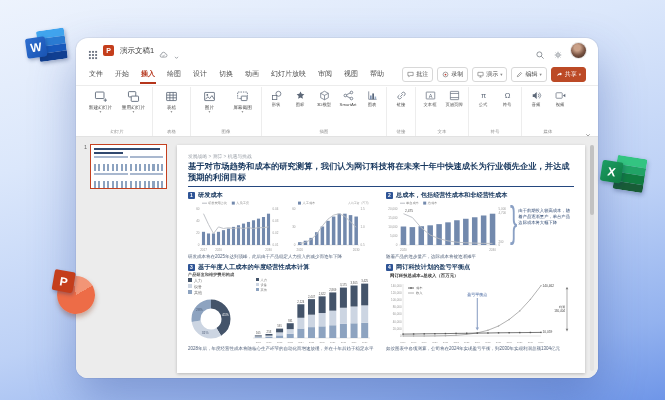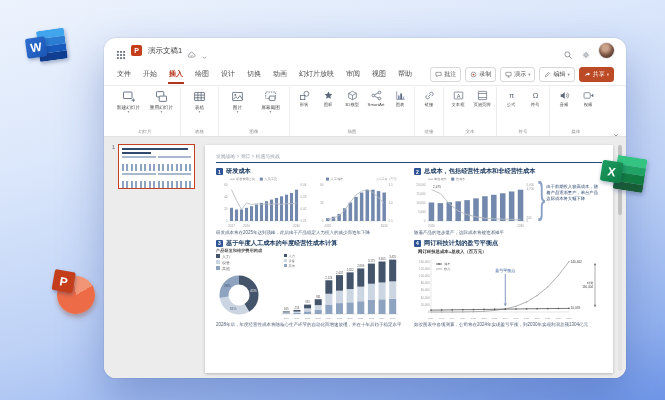--- a/index.html
+++ b/index.html
@@ -16,21 +16,21 @@
   .icon-word .tile{left:0;top:8px;width:20px;height:20px;background:linear-gradient(135deg,#2f6fd0,#1a55b4);font-size:12px;}
   .icon-excel{left:601px;top:154px;width:46px;height:40px;transform:rotate(9deg);z-index:6;}
   .icon-excel .bands{left:14px;top:2px;width:30px;height:34px;}
   .icon-excel .tile{left:0;top:9px;width:21px;height:21px;background:linear-gradient(135deg,#1c9e64,#0f7a42);font-size:12px;}
   .icon-ppt{left:51px;top:270px;width:50px;height:50px;transform:rotate(10deg);z-index:6;}
   .icon-ppt .circle{position:absolute;left:6px;top:6px;width:38px;height:38px;border-radius:50%;
     background:conic-gradient(from -20deg,#f29576 0 70deg,#ed6c47 70deg 360deg);box-shadow:1px 3px 5px rgba(120,40,10,.35);}
   .icon-ppt .tile{left:0;top:3px;width:21px;height:21px;background:#c43e1c;font-size:12px;}
   
   .window{position:absolute;left:76px;top:38px;width:522px;height:340px;background:#fff;border-radius:12px;
-    box-shadow:0 20px 45px rgba(50,80,160,.38),0 0 0 1px rgba(0,0,0,.05);overflow:hidden;z-index:2;margin-left:28px;}
+    box-shadow:0 20px 45px rgba(50,80,160,.38),0 0 0 1px rgba(0,0,0,.05);overflow:hidden;z-index:2;}
   .titlebar{display:flex;align-items:center;height:25px;padding:0 12px;gap:5px;}
   .titlebar .ppt-tile{width:11px;height:11px;border-radius:2px;background:#c43e1c;color:#fff;font-size:7px;font-weight:bold;display:flex;align-items:center;justify-content:center;}
   .doc-title{font-size:7.5px;color:#3a3a3a;margin-left:1px;}
   .tb-ico{width:10px;height:10px;color:#7a8088;}
   .tb-ico svg{width:100%;height:100%;}
   .tb-right{margin-left:auto;display:flex;align-items:center;gap:8px;}
   .avatar{width:15px;height:15px;border-radius:50%;background:radial-gradient(circle at 42% 32%,#caa189 22%,#7a5443 55%,#33231c 100%);box-shadow:0 0 0 1px #e6e6e6;}
   
   .tabrow{display:flex;align-items:center;height:22px;padding:0 12px;border-bottom:1px solid #ececec;}
   .tab{font-size:7px;color:#4c4c4c;margin-right:10px;padding:4px 1px 5px;white-space:nowrap;cursor:default;}
@@ -400,20 +400,21 @@
               <div class="t-cell"></div>
               <div class="t-cell"></div>
             </div>
           </div>
         </div>
       </div>
 
       <div class="slidearea">
         <div class="slide">
           <div class="crumb">发展战略 &gt; 测算 &gt; 机遇与挑战</div>
+          <div class="stitle">基于对市场趋势和成本的研究测算，我们认为网订科技将在未来十年中快速成长为行业领先企业，并达成预期的利润目标</div>
           <div class="srule"></div>
           <div class="pgrid">
 
             <div class="panel">
               <div class="phead">
                 <span class="pbadge">1</span>
                 <span class="ptitle">研发成本</span>
               </div>
               <div class="pbody">
                 <div class="chart"><svg width="96" height="52" viewBox="0 0 96 52">

